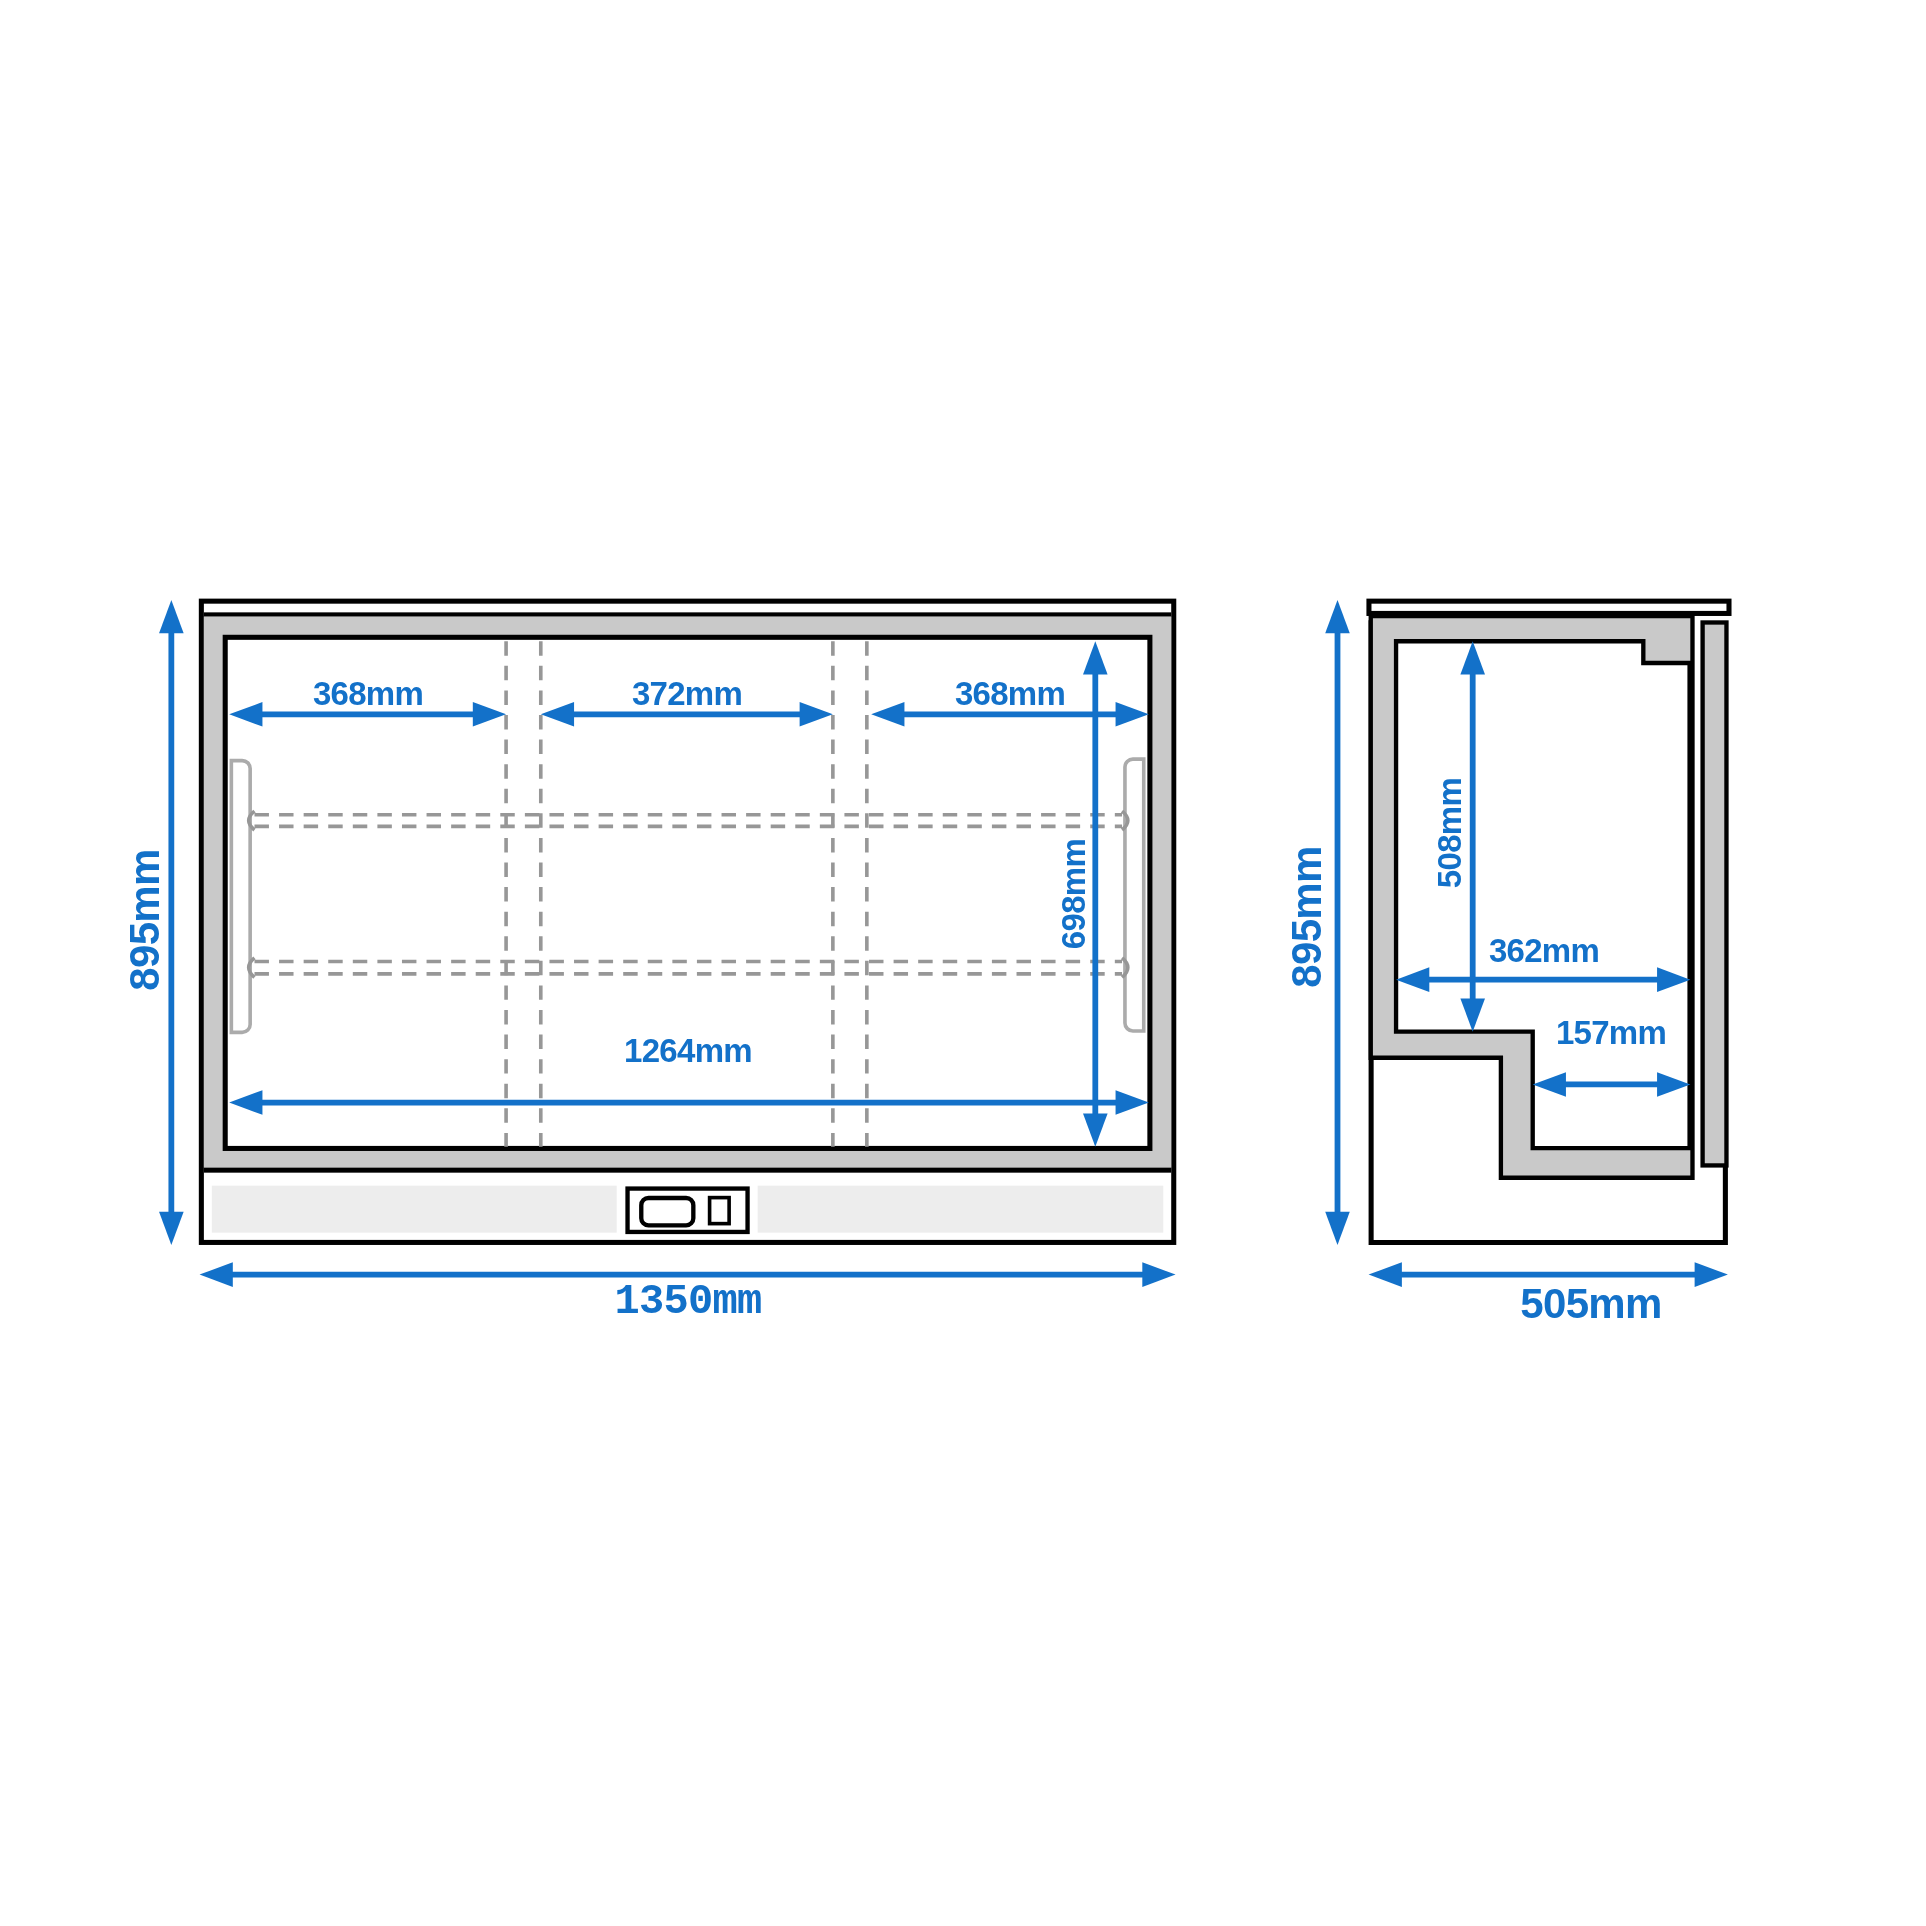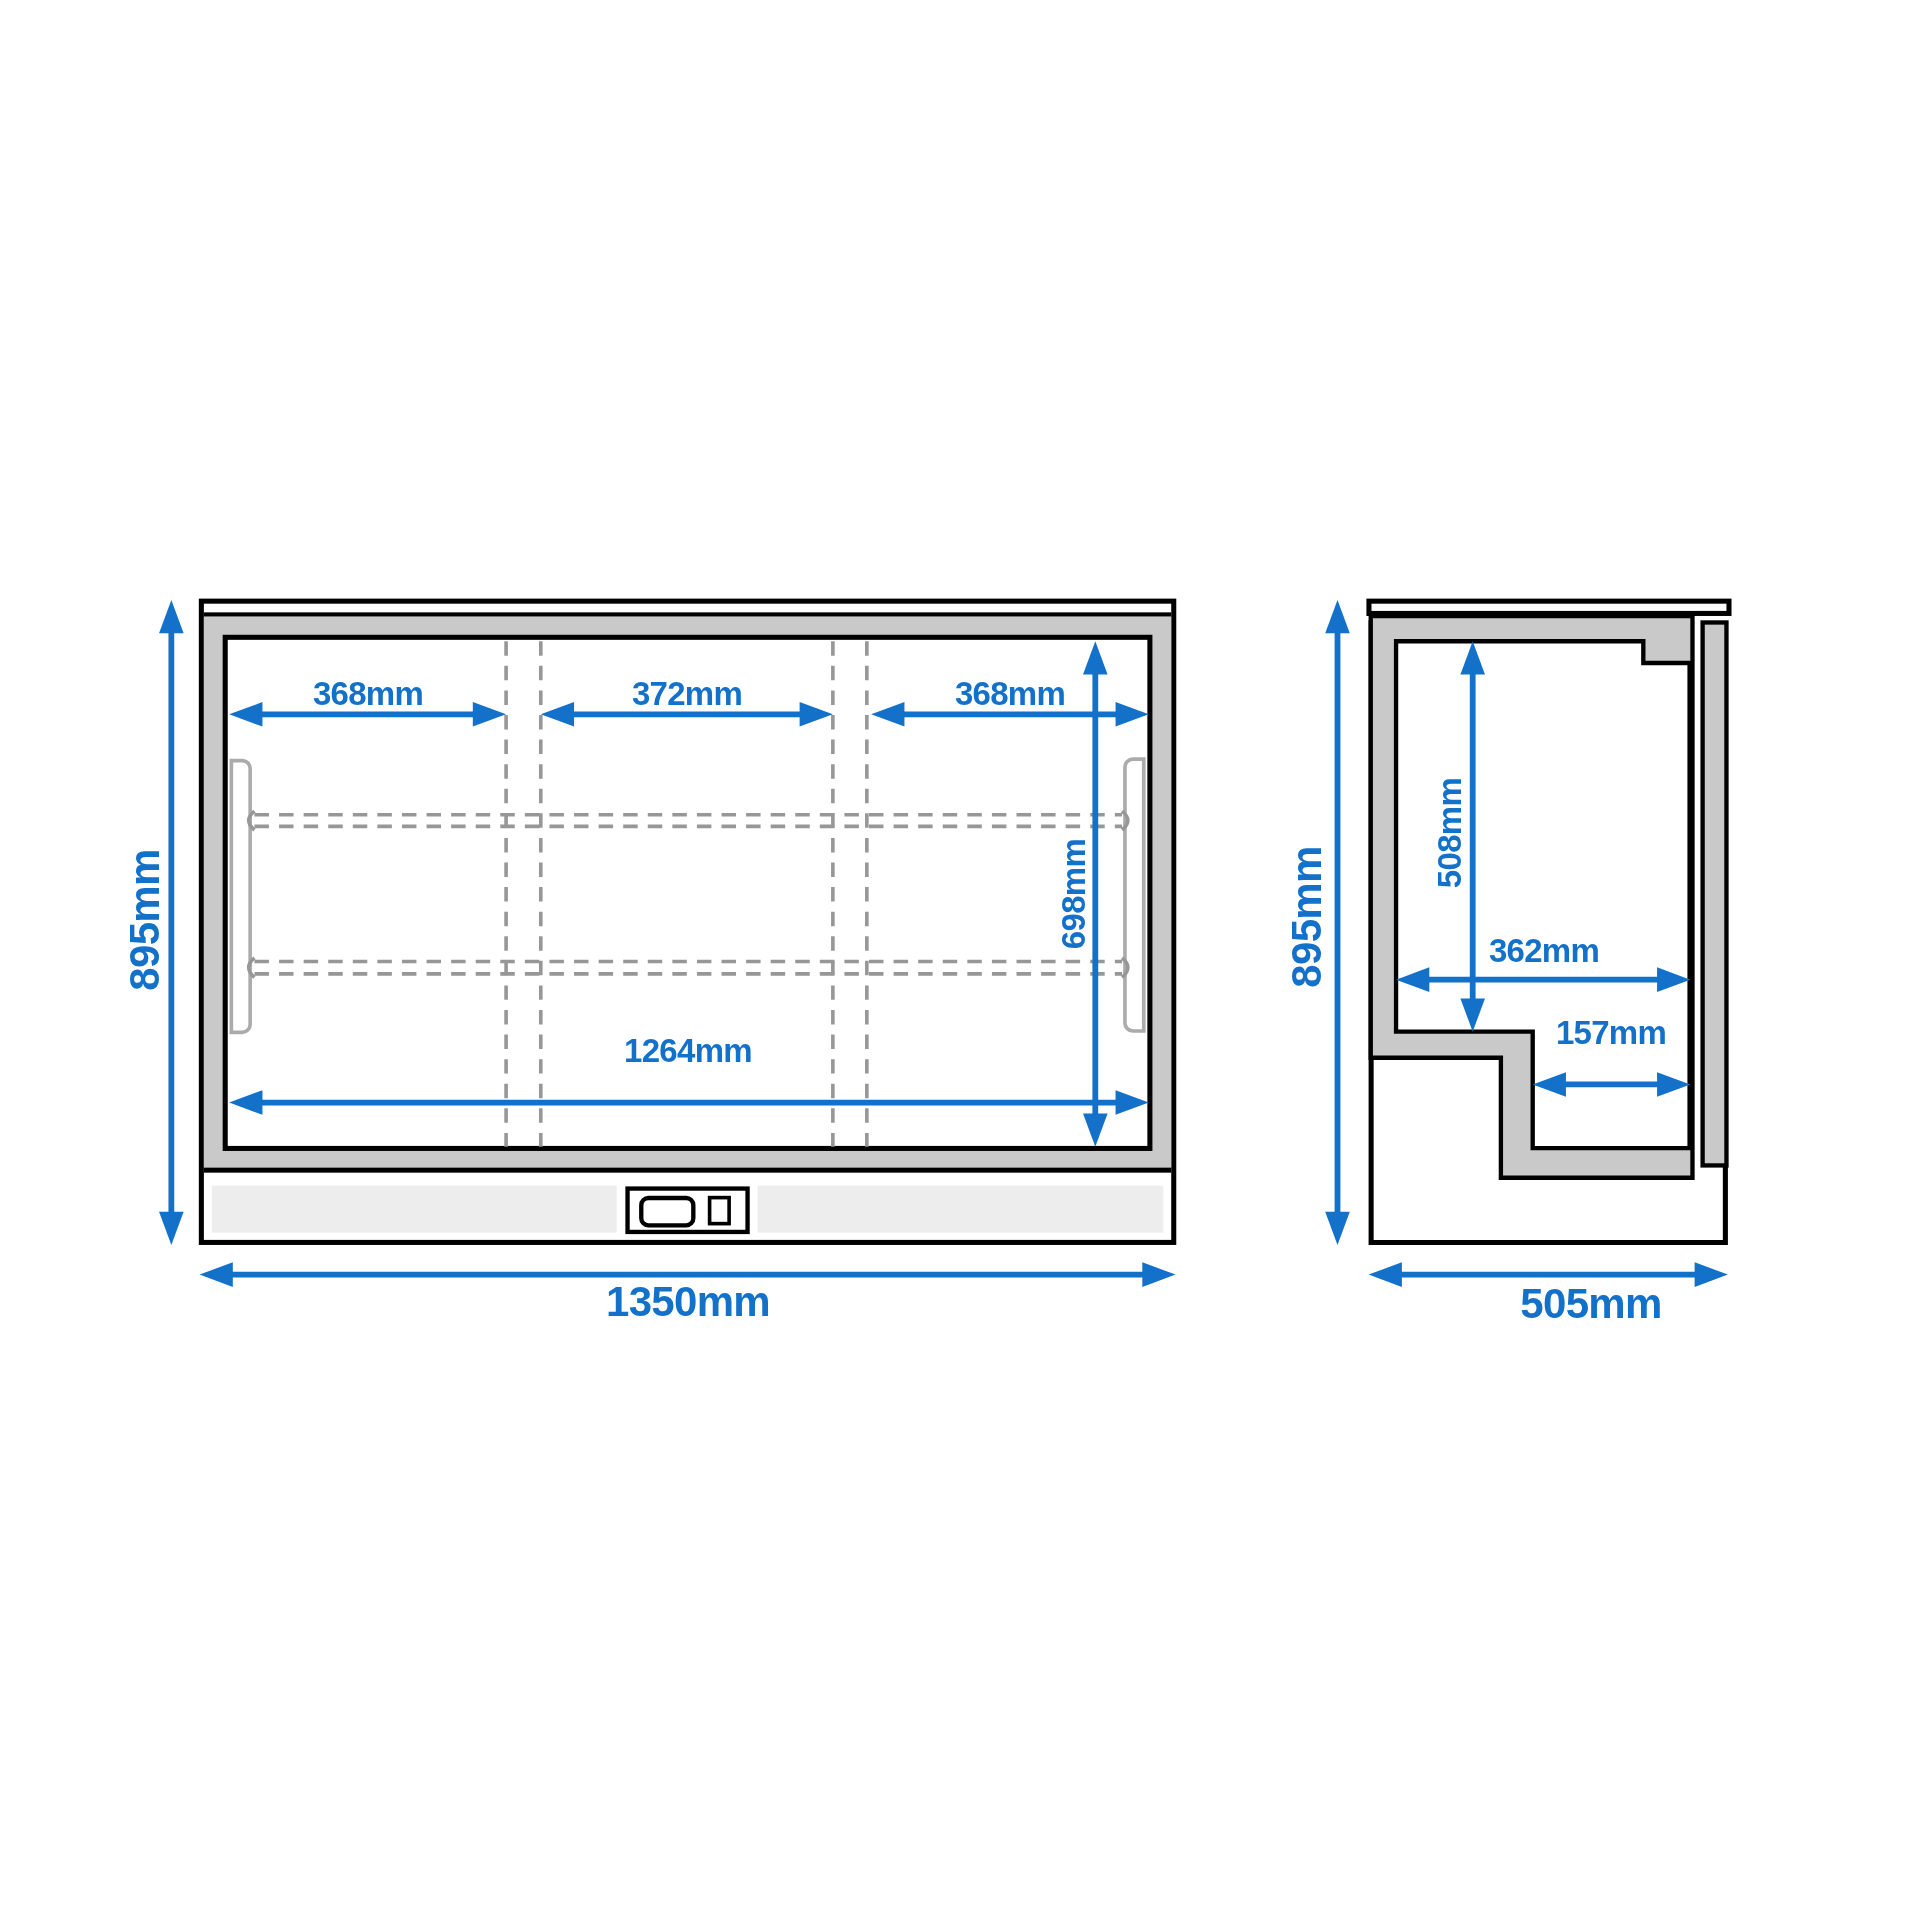--- a/index.html
+++ b/index.html
@@ -156,21 +156,21 @@
       </g>
       <g>
         <line class="blue-line" x1="2141" y1="1500" x2="2317" y2="1500"></line>
         <polygon class="blue-head" points="2120,1500 2166,1483 2166,1517"></polygon>
         <polygon class="blue-head" points="2338,1500 2292,1483 2292,1517"></polygon>
       </g>
     </g>
   </svg>
 
   <div class="dim-label lbl-lg vert" style="left:145px;top:920px;">895mm</div>
-  <div class="dim-label lbl-lg" style="left:688px;top:1302px;">1350mm</div>
+  <div class="dim-label lbl-lg" style="left:688px;top:1302px;font-family:Liberation Mono, monospace;">1350mm</div>
   <div class="dim-label lbl-sm" style="left:368px;top:693px;">368mm</div>
   <div class="dim-label lbl-sm" style="left:687px;top:693px;">372mm</div>
   <div class="dim-label lbl-sm" style="left:1010px;top:693px;">368mm</div>
   <div class="dim-label lbl-sm vert" style="left:1073px;top:894px;">698mm</div>
   <div class="dim-label lbl-sm" style="left:688px;top:1050px;">1264mm</div>
 
   <div class="dim-label lbl-lg vert" style="left:1307px;top:917px;">895mm</div>
   <div class="dim-label lbl-lg" style="left:1549px;top:1304px;margin-left:42px;">505mm</div>
   <div class="dim-label lbl-sm vert" style="left:1449px;top:833px;">508mm</div>
   <div class="dim-label lbl-sm" style="left:1544px;top:950px;">362mm</div>

